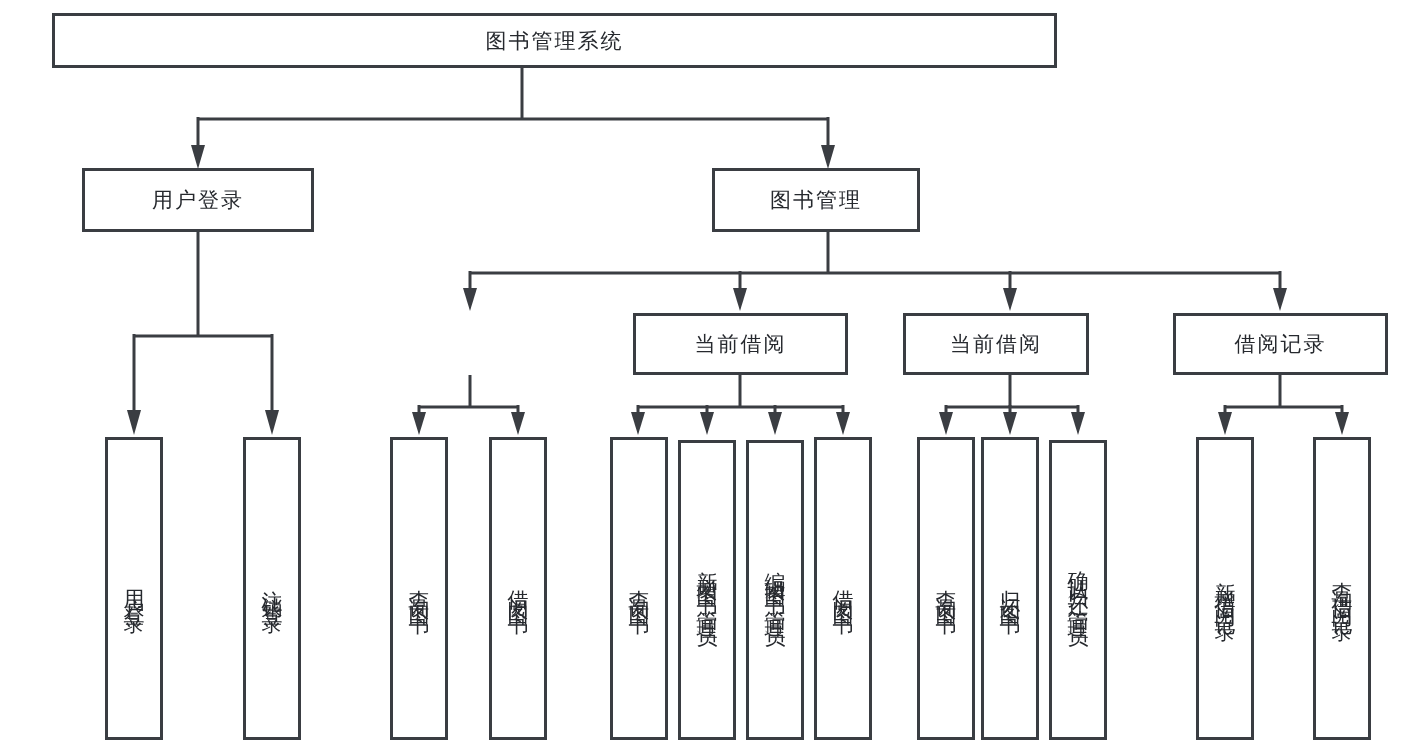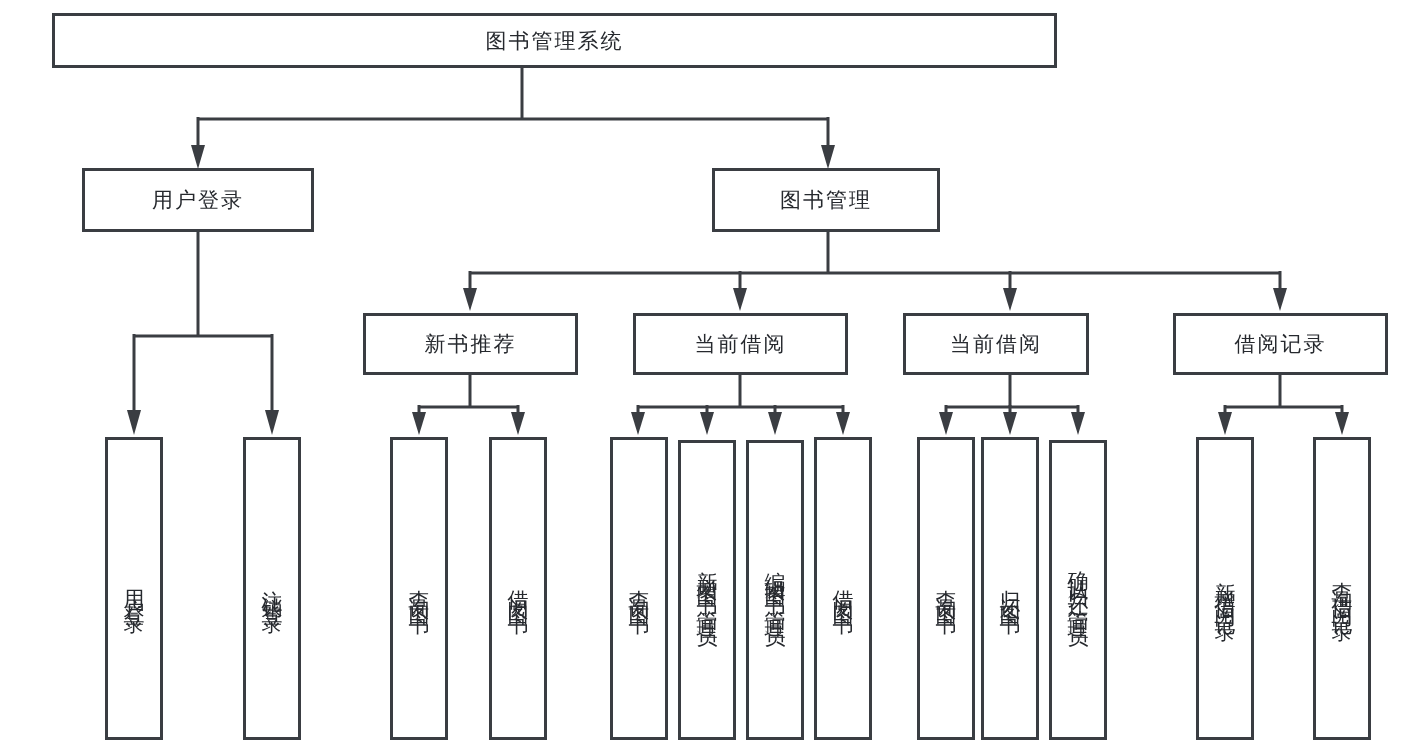--- a/index.html
+++ b/index.html
@@ -100,23 +100,22 @@
       <line x1="1225" y1="405" x2="1225" y2="414" fill="none"></line>
       <polygon points="1218,412 1232,412 1225,435" stroke="none"></polygon>
       <line x1="1342" y1="405" x2="1342" y2="414" fill="none"></line>
       <polygon points="1335,412 1349,412 1342,435" stroke="none"></polygon>
     </g>
   </svg>
 
   <div class="node hnode" style="left:20px;top:13px;width:1005px;height:55px;margin-left:32px;">图书管理系统</div>
 
   <div class="node hnode" style="left:82px;top:168px;width:232px;height:64px;">用户登录</div>
-  <div class="node hnode" style="left:712px;top:168px;width:228px;height:64px;font-family:Liberation Mono, monospace;">图书管理</div>
+  <div class="node hnode" style="left:712px;top:168px;width:208px;height:64px;font-family:Liberation Mono, monospace;">图书管理</div>
 
-  <div class="node hnode" style="left:363px;top:313px;width:215px;height:62px;">新书推荐</div>
   <div class="node hnode" style="left:633px;top:313px;width:215px;height:62px;">当前借阅</div>
   <div class="node hnode" style="left:903px;top:313px;width:186px;height:62px;">当前借阅</div>
   <div class="node hnode" style="left:1173px;top:313px;width:215px;height:62px;">借阅记录</div>
 
   <div class="node vnode" style="left:105px;top:437px;width:58px;height:303px;">
     <span>用户登录</span>
   </div>
   <div class="node vnode" style="left:243px;top:437px;width:58px;height:303px;">
     <span>注销登录</span>
   </div>

